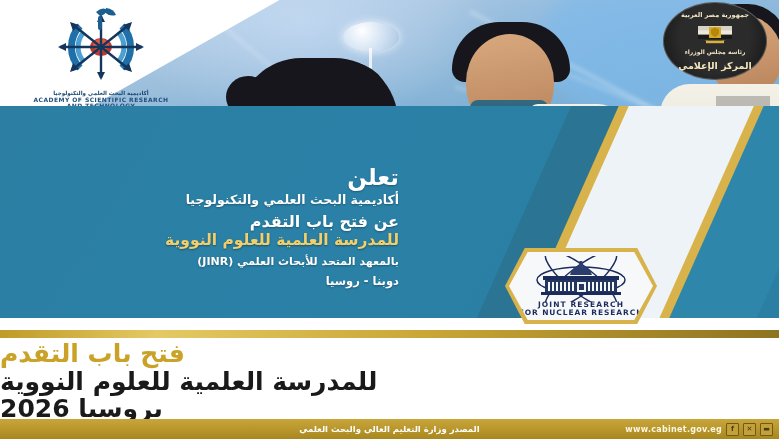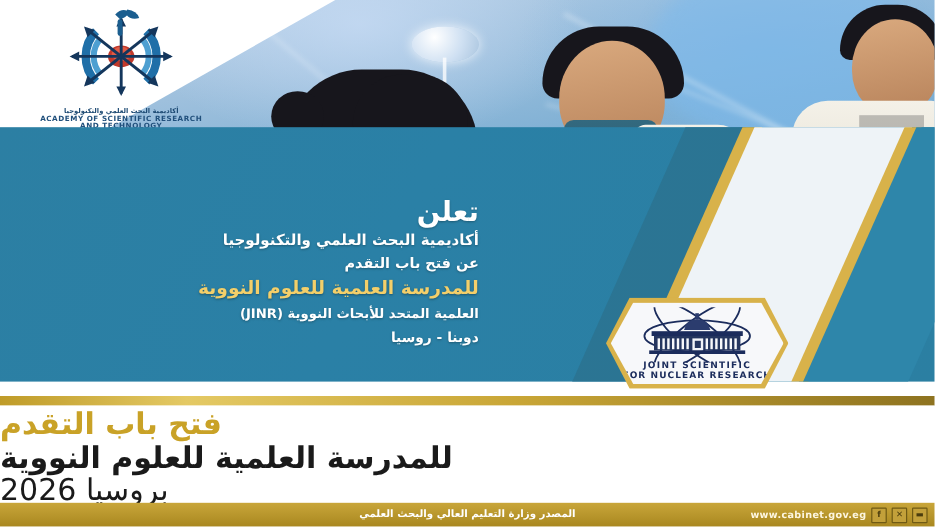--- a/index.html
+++ b/index.html
@@ -97,21 +97,21 @@
   .d-gold  {left:566px;width:15px;background:#d8b24a;}
   .d-white {left:581px;width:120px;background:#eef3f7;}
   .d-gold2 {left:701px;width:13px;background:#d8b24a;}
   .d-teal2 {left:714px;width:80px;background:#2e86aa;}
 
   
   .ptext{position:absolute;right:380px;text-align:right;direction:rtl;color:#ffffff;white-space:nowrap;}
   .t-ealan{top:58px;font-size:23px;font-weight:700;letter-spacing:.5px;
     text-shadow:0 1px 2px rgba(0,0,0,.28);}
   .t-acad {top:86px;font-size:12.5px;font-weight:700;text-shadow:0 1px 2px rgba(0,0,0,.3);}
-  .t-open {top:106px;font-size:12px;font-weight:700;text-shadow:0 1px 2px rgba(0,0,0,.3);text-align:center;}
+  .t-open {top:106px;font-size:16px;font-weight:700;text-shadow:0 1px 2px rgba(0,0,0,.3);text-align:center;}
   .t-school{top:125px;font-size:15.5px;font-weight:700;color:#f3cf6a;
     text-shadow:0 1px 2px rgba(0,0,0,.35);}
   .t-jinr {top:149px;font-size:11px;font-weight:700;text-shadow:0 1px 2px rgba(0,0,0,.3);}
   .t-dubna{top:168px;font-size:11.5px;font-weight:700;text-shadow:0 1px 2px rgba(0,0,0,.3);}
 
   
   .jinr{
     position:absolute;left:505px;top:248px;width:152px;height:76px;
     clip-path:polygon(13% 0,87% 0,100% 50%,87% 100%,13% 100%,0 50%);
     background:#d8b24a;
@@ -143,21 +143,21 @@
     direction:rtl;text-align:left;background:#ffffff;
   }
   .h-gold{
     margin:3px 0 0;font-size:25px;font-weight:700;color:#c9a227;
     letter-spacing:.5px;line-height:1.05;
   }
   .h-black{
     margin:1px 0 0;font-size:25px;font-weight:700;color:#1a1a1a;line-height:1.08;
   }
   .h-black2{
-    margin:0;font-size:25px;font-weight:400;color:#1a1a1a;line-height:1.08;
+    margin:0;font-size:25px;font-weight:700;color:#1a1a1a;line-height:1.08;
   }
 
   
   .footer{
     position:absolute;left:0;bottom:0;width:779px;height:20px;
     background:linear-gradient(180deg,#c9a63a,#a8871f);
     display:flex;align-items:center;
   }
   .f-src{
     direction:rtl;color:#ffffff;font-size:8.5px;font-weight:700;
@@ -273,33 +273,48 @@
         <rect x="76" y="10" width="4" height="14" rx="2"></rect>
       </g>
     </svg>
     <div class="asrt-cap">
       <div class="asrt-ar">أكاديمية البحث العلمي والتكنولوجيا</div>
       <div class="asrt-en">ACADEMY OF SCIENTIFIC RESEARCH</div>
       <div class="asrt-en">AND TECHNOLOGY</div>
     </div>
   </div>
 
+  <div class="seal">
+    <div class="seal-disc"></div>
+    <div class="seal-ar seal-top">جمهورية مصر العربية</div>
+    <svg class="eagle" viewBox="0 0 42 24">
+      <rect x="4" y="2" width="34" height="13" fill="#efe9dc"></rect>
+      <rect x="4" y="2" width="34" height="4.4" fill="#d7d2c6"></rect>
+      <rect x="4" y="10.6" width="34" height="4.4" fill="#1a1a1a"></rect>
+      <rect x="15" y="3" width="12" height="11" fill="#d4aa2a"></rect>
+      <path d="M21 3.6 l4 2 v3 q0 3-4 4.4 q-4-1.4-4-4.4 v-3 z" fill="#b8860b"></path>
+      <path d="M10 16 q11 6 22 0 q-11 3-22 0" fill="#c9a227"></path>
+      <rect x="12" y="16.6" width="18" height="2.6" fill="#d9b23d"></rect>
+    </svg>
+    <div class="seal-ar seal-mid">رئاسة مجلس الوزراء</div>
+    <div class="seal-ar seal-bot">المركز الإعلامي</div>
+  </div>
 
   <div class="panel">
     <div class="diag d-teal"></div>
     <div class="diag d-gold"></div>
     <div class="diag d-white"></div>
     <div class="diag d-gold2"></div>
     <div class="diag d-teal2"></div>
 
     <div class="ptext t-ealan">تعلن</div>
     <div class="ptext t-acad">أكاديمية البحث العلمي والتكنولوجيا</div>
     <div class="ptext t-open">عن فتح باب التقدم</div>
     <div class="ptext t-school">للمدرسة العلمية للعلوم النووية</div>
-    <div class="ptext t-jinr">العلمية المتحد للأبحاث النووية (JINR)</div>
+    <div class="ptext t-jinr">بالمعهد المتحد للأبحاث العلمي (JINR)</div>
     <div class="ptext t-dubna">دوبنا - روسيا</div>
   </div>
 
   <div class="jinr">
     <div class="jinr-inner">
       <svg class="jinr-logo" width="108" height="46" viewBox="0 0 108 46">
         <g fill="none" stroke="#1b2c5c" stroke-width="1.5">
           <ellipse cx="54" cy="24" rx="44" ry="13"></ellipse>
           <ellipse cx="54" cy="24" rx="44" ry="13" transform="rotate(38 54 24)"></ellipse>
           <ellipse cx="54" cy="24" rx="44" ry="13" transform="rotate(-38 54 24)"></ellipse>
@@ -322,21 +337,21 @@
           <rect x="73" y="26" width="2" height="9"></rect>
             <rect x="77" y="26" width="2" height="9"></rect>
           <rect x="81" y="26" width="2" height="9"></rect>
             <rect x="85" y="26" width="2" height="9"></rect>
         </g>
         <rect x="50" y="26" width="9" height="10" fill="#f2f4f8"></rect>
         <rect x="52" y="28" width="5" height="6" fill="#25365f"></rect>
         <rect x="14" y="36" width="80" height="3" fill="#1b2c5c"></rect>
       </svg>
       <div class="jinr-cap">
-        <div class="jinr-l1">JOINT SCIENTIFIC</div>
+        <div class="jinr-l1">JOINT RESEARCH</div>
         <div class="jinr-l2">FOR NUCLEAR RESEARCH</div>
       </div>
     </div>
   </div>
 
   <div class="gold-bar"></div>
 
   <div class="headline">
     <div class="h-gold">فتح باب التقدم</div>
     <div class="h-black">للمدرسة العلمية للعلوم النووية</div>

